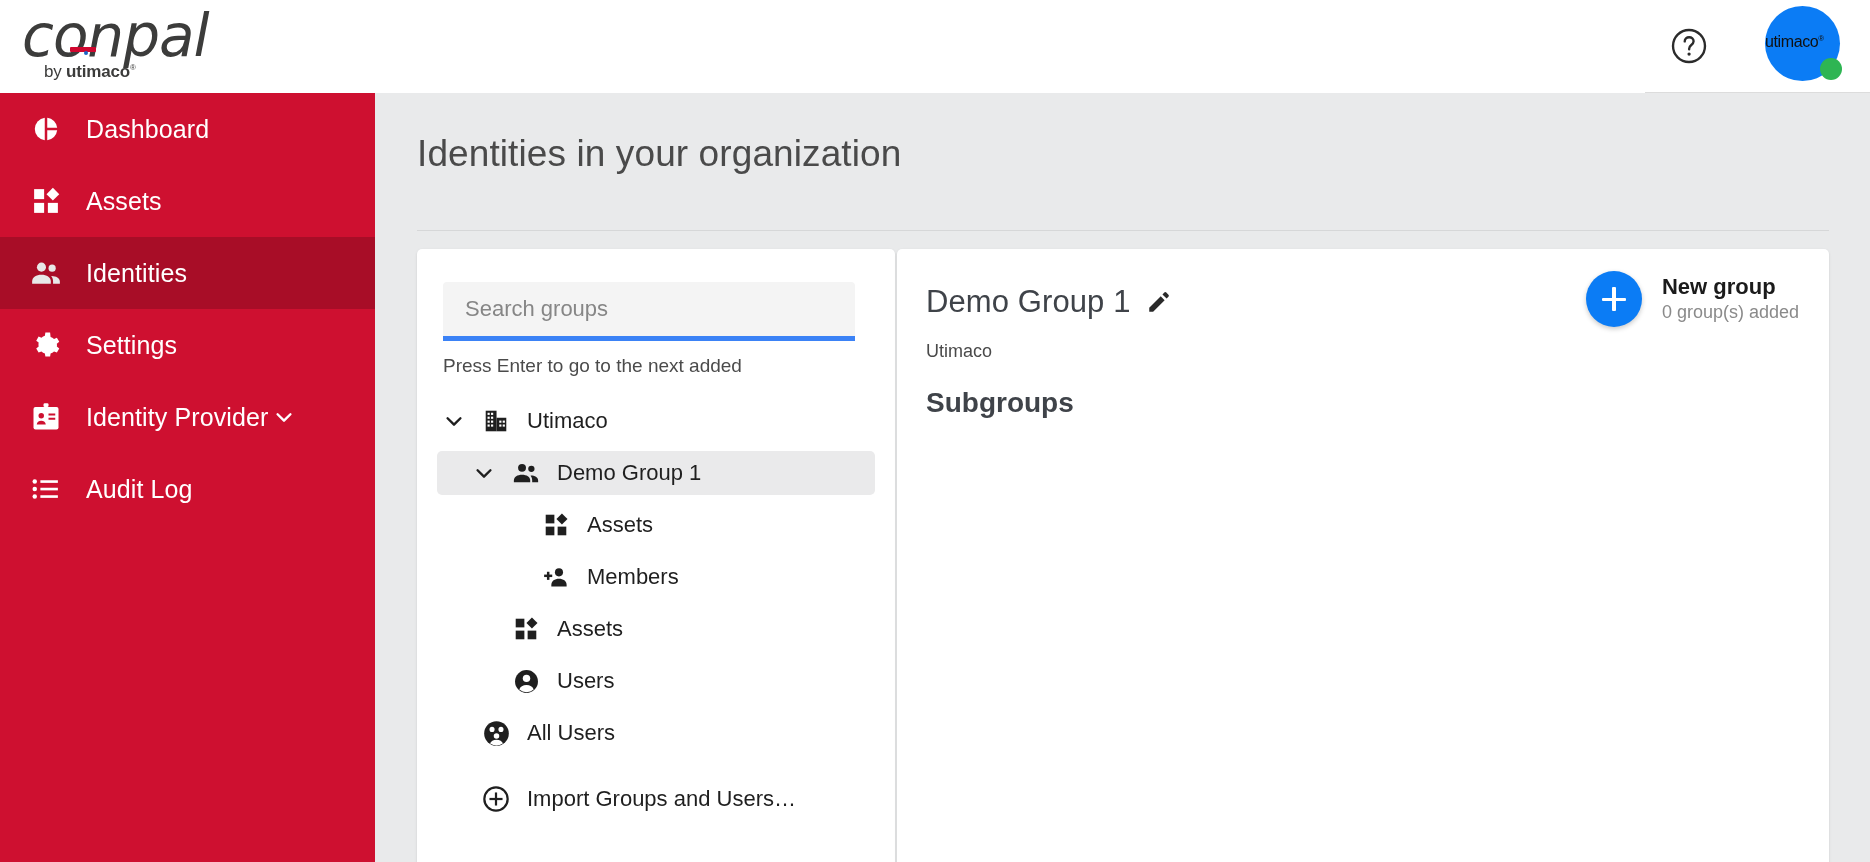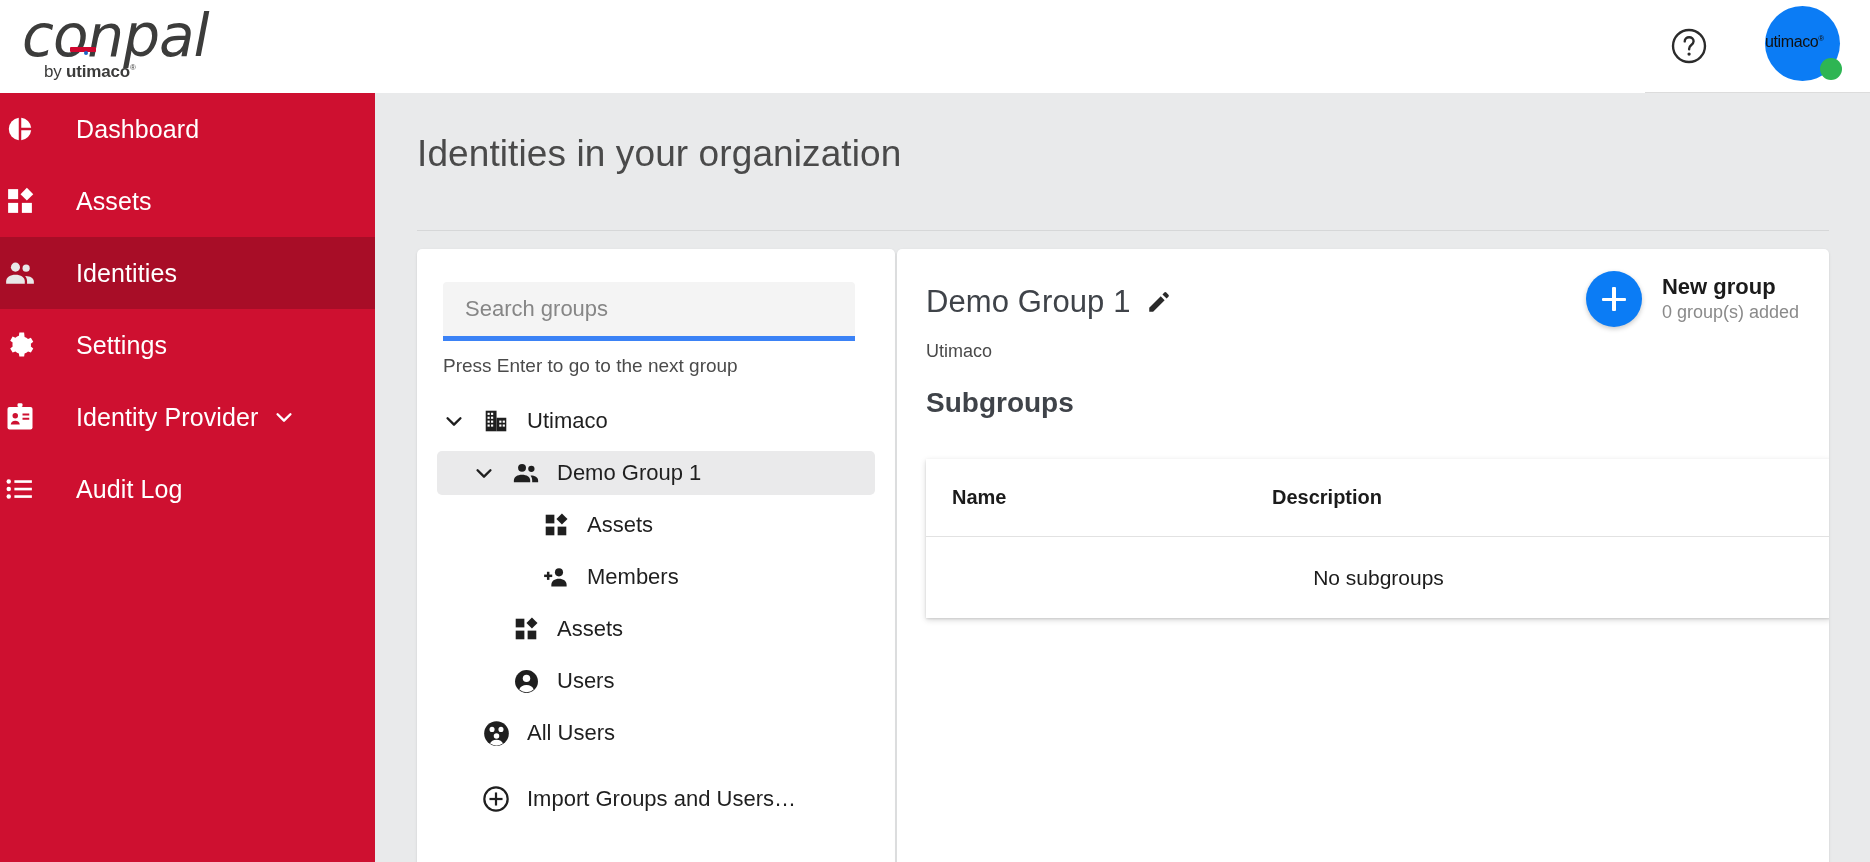--- a/index.html
+++ b/index.html
@@ -138,23 +138,23 @@
     width: 375px;
     height: 769px;
     background: #ce1030;
   }
 
   .nav-item {
     position: relative;
     display: flex;
     align-items: center;
     height: 72px;
+    padding-left: 26px;
     cursor: pointer;
     color: #ffffff;
-    gap: 16px;
   }
   .nav-item.active { background: #a80d27; }
 
   .nav-icon {
     width: 40px;
     height: 40px;
     display: flex;
     align-items: center;
     justify-content: center;
     flex: 0 0 40px;
@@ -541,21 +541,21 @@
   <main class="content">
 
     <h1 class="page-title">Identities in your organization</h1>
     <div class="title-divider"></div>
 
     <section class="tree-card">
 
       <div class="search-wrap">
         <input class="search-field" type="text" placeholder="Search groups" style="">
       </div>
-      <div class="search-hint">Press Enter to go to the next group</div>
+      <div class="search-hint">Press Enter to go to the next added</div>
 
       <div class="tree">
 
         <div class="tree-row ind-0">
           <span class="tree-chevron">
             <svg width="22" height="22" viewBox="0 0 24 24" fill="none" stroke="#1f1f1f" stroke-width="2.6" stroke-linecap="round" stroke-linejoin="round">
                 <polyline points="5,9 12,16 19,9"></polyline>
               </svg>
           </span>
           <span class="tree-icon">
@@ -695,25 +695,17 @@
       <h2 class="section-heading">Subgroups</h2>
 
       <div class="new-group-btn">
         <div class="fab"></div>
         <div class="new-group-text">
           <div class="new-group-title">New group</div>
           <div class="new-group-sub">0 group(s) added</div>
         </div>
       </div>
 
-      <div class="table-card">
-        <div class="table-head">
-          <div class="th col-name">Name</div>
-          <div class="th col-desc">Description</div>
-        </div>
-        <div class="table-sep"></div>
-        <div class="table-empty">No subgroups</div>
-      </div>
 
     </section>
 
   </main>
 </div>
 
 </body></html>

